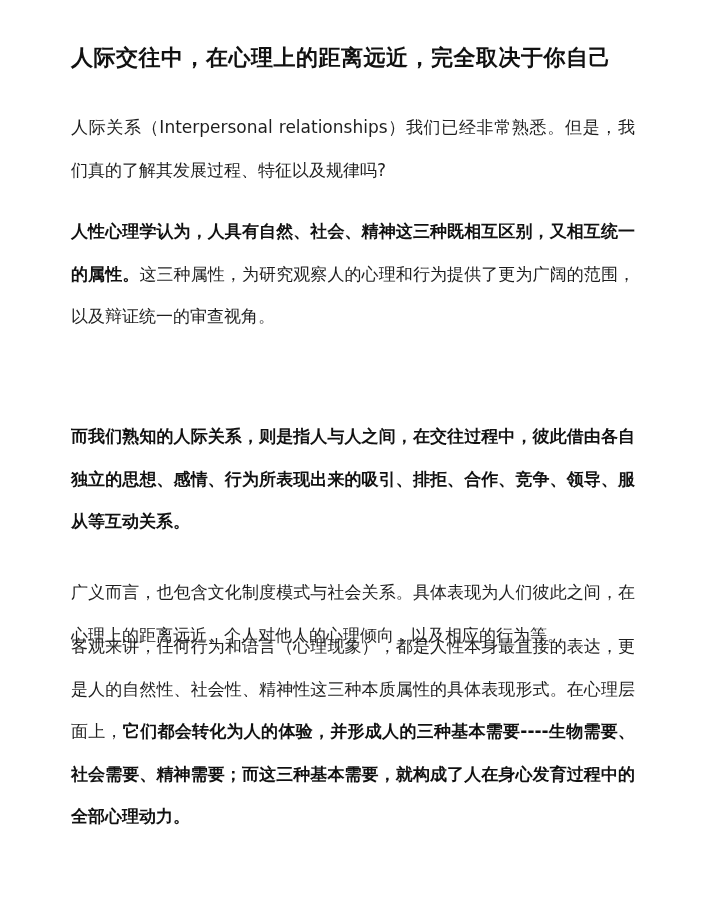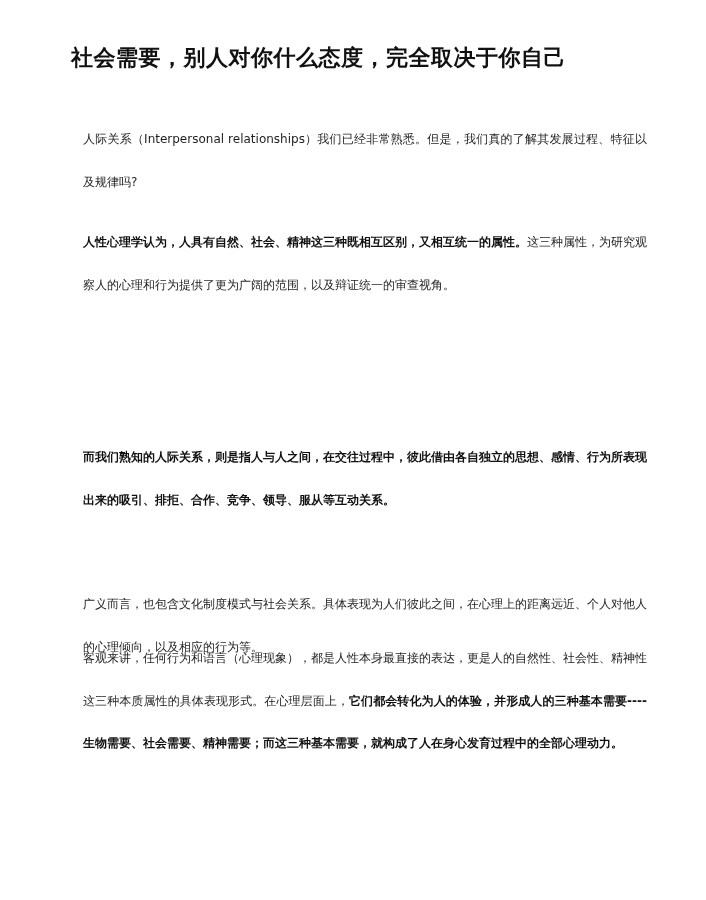--- a/index.html
+++ b/index.html
@@ -30,43 +30,43 @@
     font-weight: bold;
     line-height: 34px;
     letter-spacing: 0.5px;
     color: #111111;
     white-space: nowrap;
   }
   .para {
     position: absolute;
     left: 0;
     width: 564px;
-    margin: 12px;
-    font-size: 12px;
+    margin: 0;
+    font-size: 17px;
     line-height: 42.5px;
     color: #1e1e1e;
     text-align: justify;
     text-align-last: left;
     word-break: break-all;
   }
   .para b, .para .strong {
     font-weight: bold;
     color: #111111;
   }
   .p1 { top: 106px; }
-  .p2 { top: 210px; font-family: Liberation Mono, monospace; }
-  .p3 { top: 424px; }
+  .p2 { top: 210px; }
+  .p3 { top: 415px; }
   .p4 { top: 571px; }
   .p5 { top: 625px; }
 </style>
 </head>
 <body>
 
 <div class="article">
-  <h1 class="title">社会需要，别人对你什么态度，完全取决于你自己</h1>
+  <h1 class="title">人际交往中，在心理上的距离远近，完全取决于你自己</h1>
 
   <p class="para p1">
     <span>人际关系（Interpersonal relationships）我们已经非常熟悉。但是，我们真的了解其发展过程、特征以及规律吗?</span>
   </p>
 
   <p class="para p2">
     <span class="strong">人性心理学认为，人具有自然、社会、精神这三种既相互区别，又相互统一的属性。</span><span>这三种属性，为研究观察人的心理和行为提供了更为广阔的范围，以及辩证统一的审查视角。</span>
   </p>
 
   <p class="para p3">

